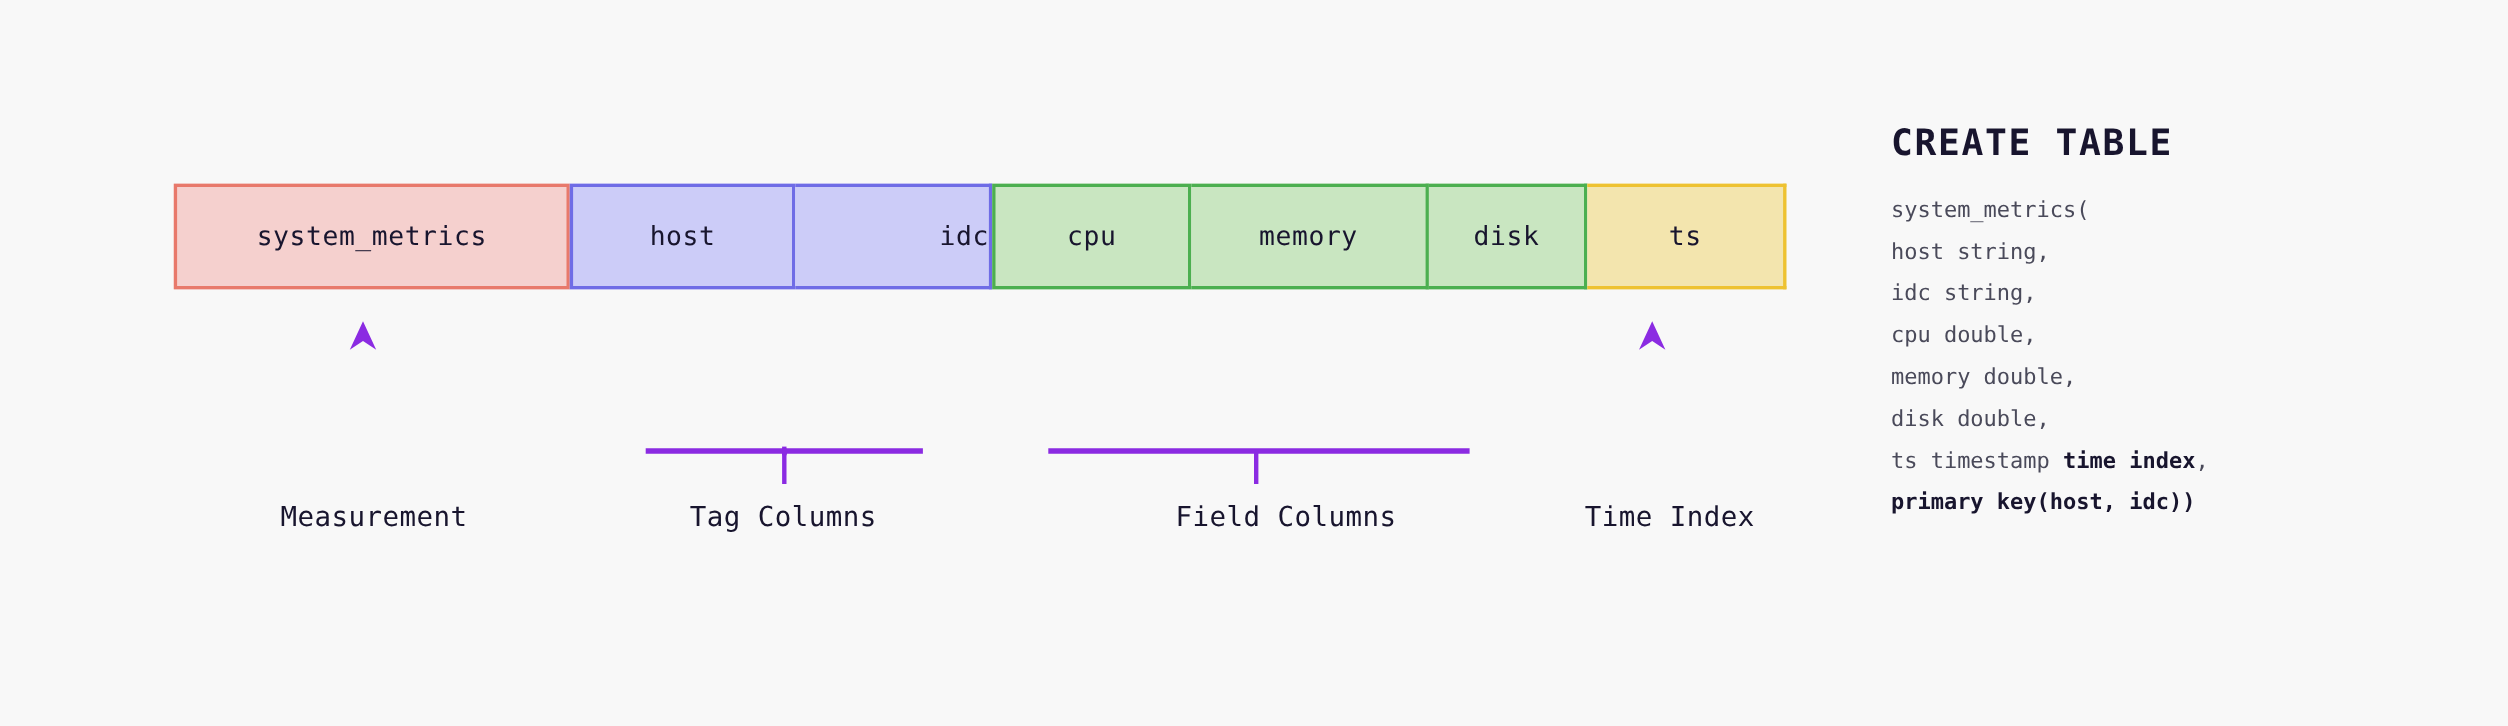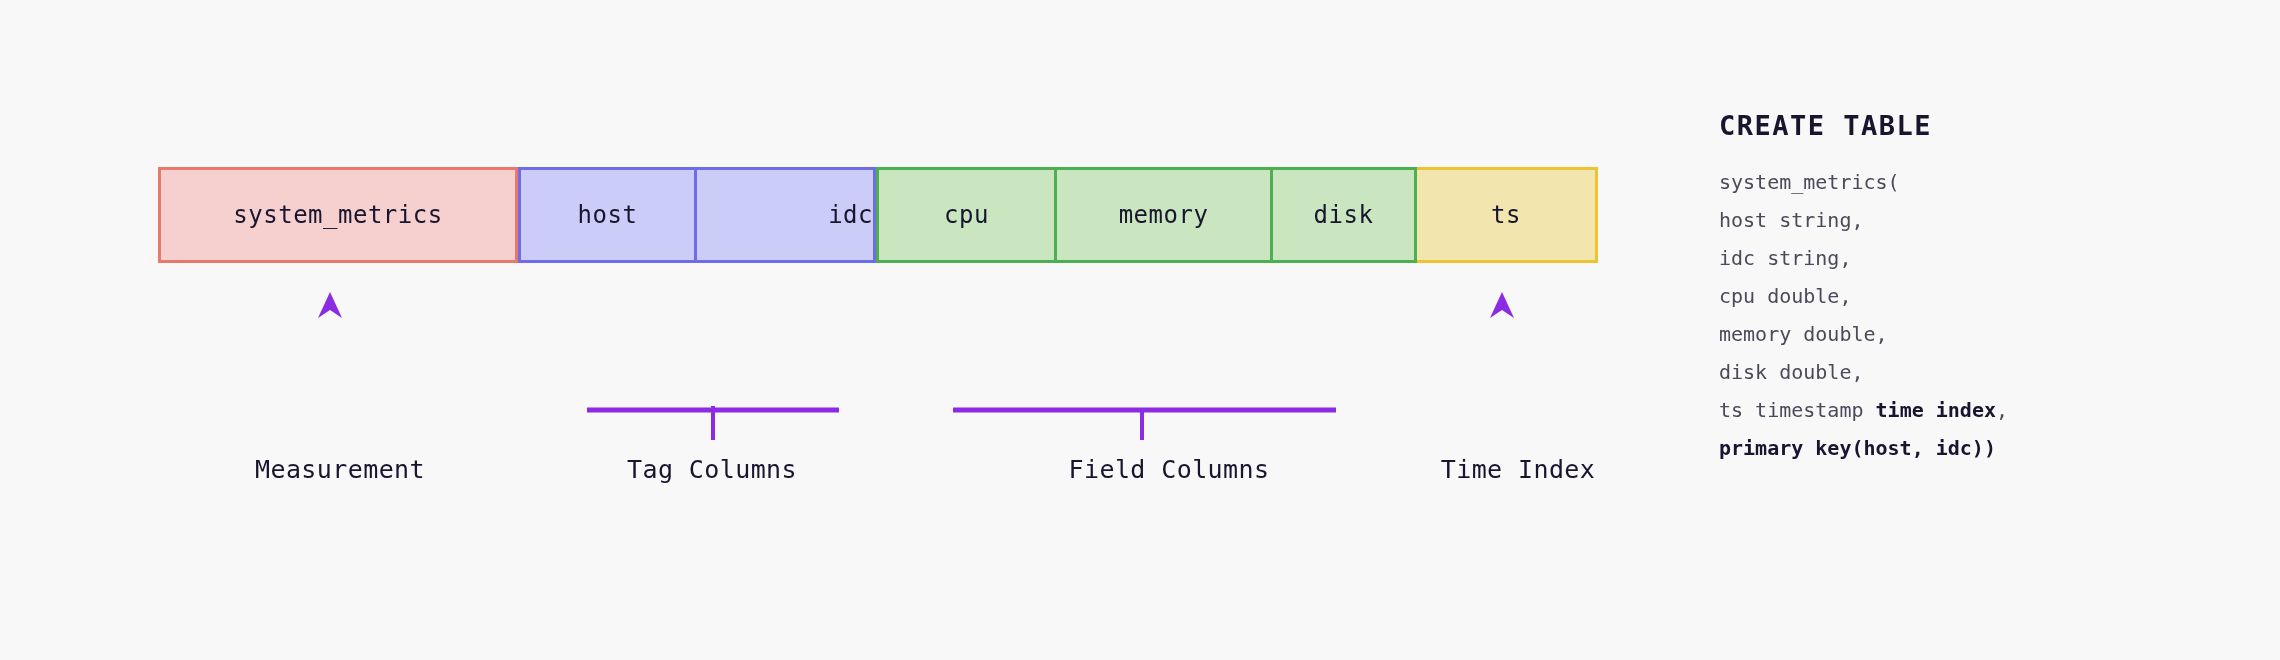--- a/index.html
+++ b/index.html
@@ -51,21 +51,21 @@
     background: #c9e6c1;
     border: 3px solid #4caf50;
     border-left-width: 0;
   }
   .cell.field.first { border-left-width: 3px; }
   .cell.time {
     background: #f3e5ae;
     border: 3px solid #eec231;
     border-left-width: 0;
   }
-  .w-host  { width: 179px; }
+  .w-host  { width: 205px; }
   .w-idc   { width: 179px; justify-content: flex-end; }
   .w-cpu   { width: 181px; }
   .w-mem   { width: 216px; }
   .w-disk  { width: 144px; }
   .w-ts    { width: 181px; }
 
   
   #connectors {
     position: absolute;
     left: 0;
@@ -92,21 +92,21 @@
 
   
   #ddl-panel {
     position: absolute;
     left: 1719px;
     top: 110px;
     width: 520px;
   }
   #ddl-heading {
     font-family: "DejaVu Sans Mono", monospace;
-    font-size: 27px;
+    font-size: 33px;
     font-weight: bold;
     color: #18152e;
     letter-spacing: 1.5px;
     margin: 0 0 22px 0;
     white-space: nowrap;
   }
   #ddl-body {
     font-family: "DejaVu Sans Mono", monospace;
     font-size: 20px;
     line-height: 38px;

